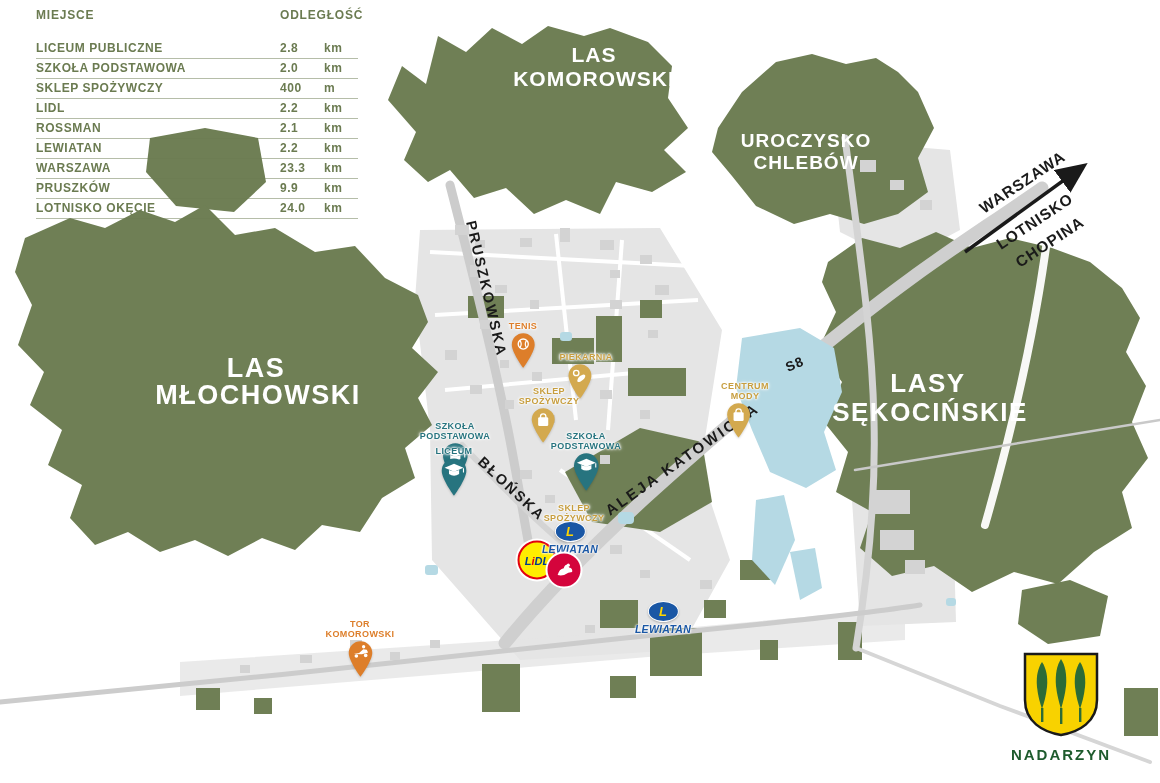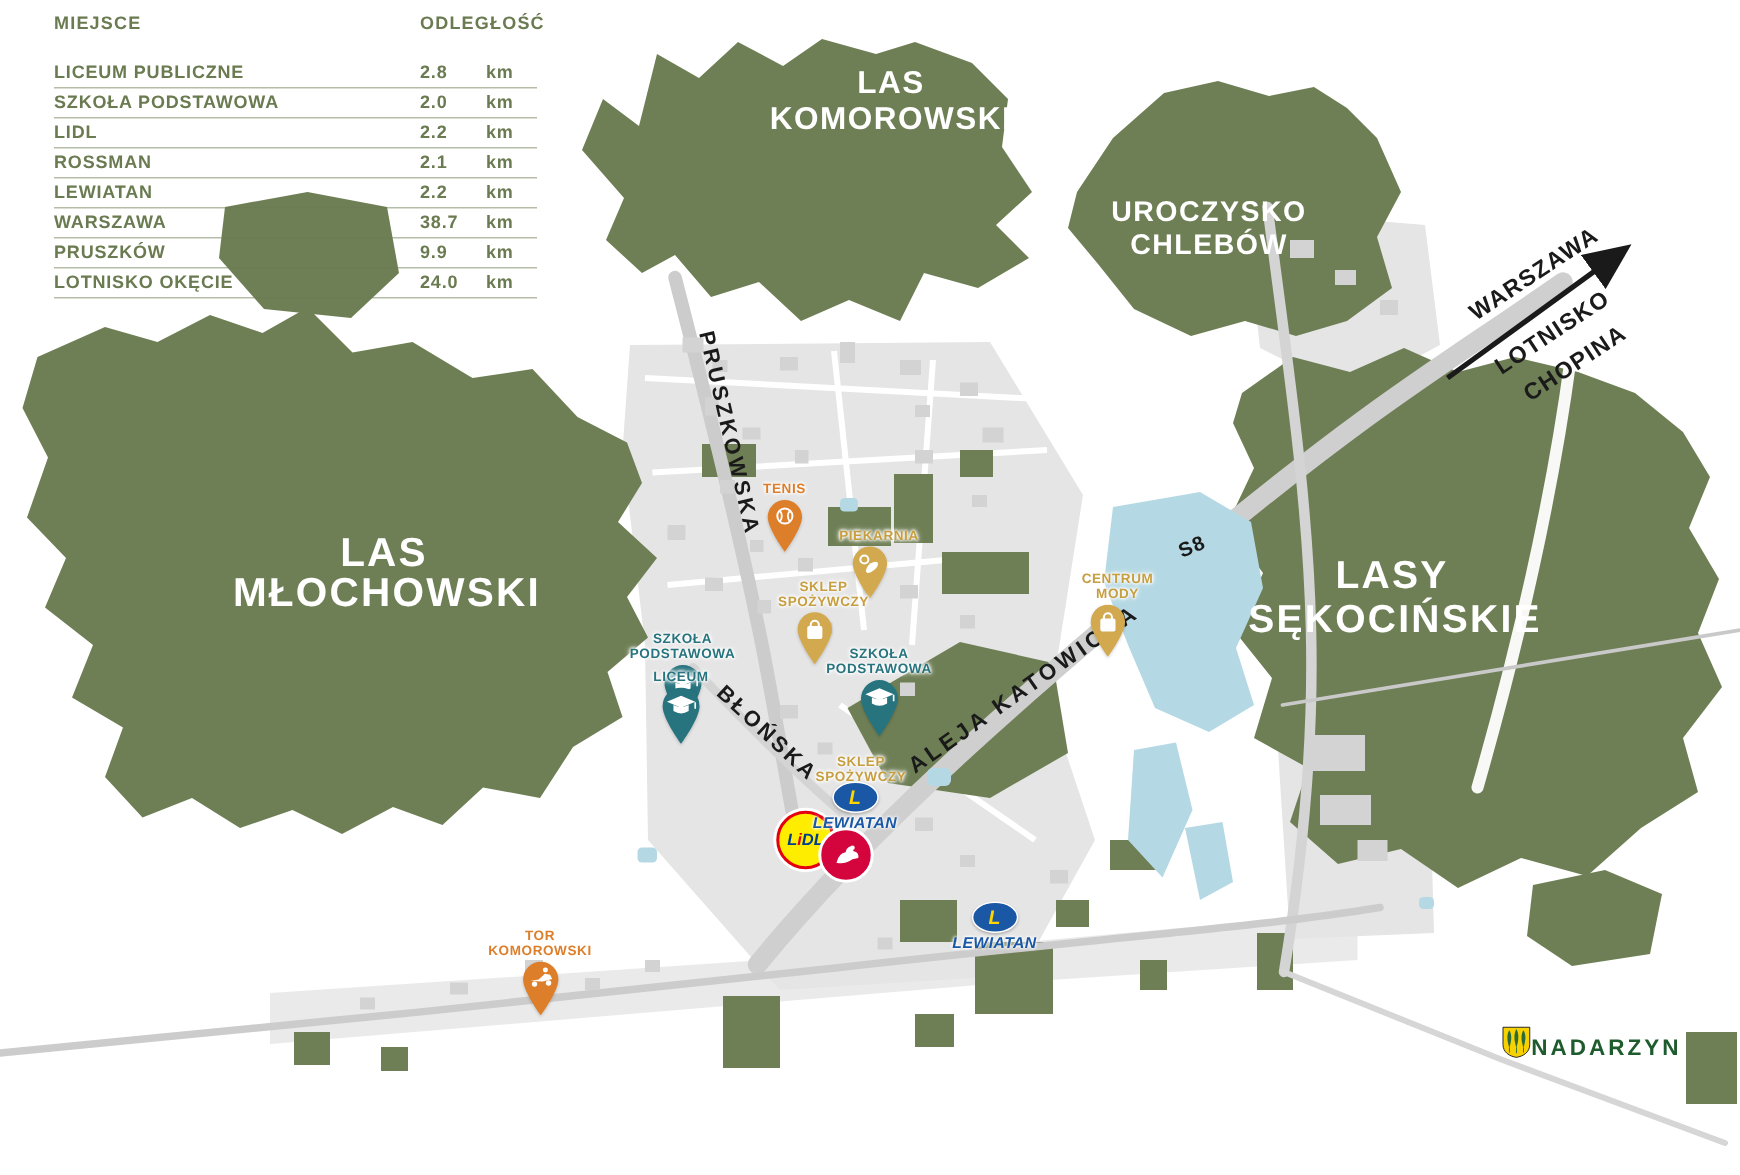--- a/index.html
+++ b/index.html
@@ -41,21 +41,21 @@
       color:#FFD500;font-weight:900;font-style:italic;font-size:13px;display:flex;align-items:center;justify-content:center;
       box-shadow:0 1px 2px rgba(0,0,0,.25);}
   .lew-name{font-style:italic;font-weight:800;font-size:10.5px;color:#1A57A5;letter-spacing:.3px;margin-top:1px;
       text-shadow:0 0 2px #fff,0 0 2px #fff,0 0 3px #fff;}
 
   
   .forest-pin{position:absolute;left:504px;top:222px;z-index:35;filter:drop-shadow(0 2px 3px rgba(0,0,0,.2));}
 
   
   .crest{position:absolute;left:1001px;top:650px;width:120px;z-index:40;
-         display:flex;flex-direction:row;align-items:center;}
+         display:flex;flex-direction:column;align-items:center;}
   .crest-name{margin-top:6px;font-size:15px;font-weight:700;letter-spacing:2px;color:#1E5B2D;}
 </style>
 </head>
 <body>
 
 <div class="stage">
 
   <svg id="basemap" width="1160" height="783" viewBox="0 0 1160 783">
     <defs>
       <marker id="arrowhead" markerWidth="9" markerHeight="8" refX="7" refY="4" orient="auto">
@@ -210,37 +210,42 @@
         <span class="c-place">LICEUM PUBLICZNE</span>
         <span class="c-val">2.8</span>
         <span class="c-unit">km</span>
       </div>
     <div class="dt-row">
         <span class="c-place">SZKOŁA PODSTAWOWA</span>
         <span class="c-val">2.0</span>
         <span class="c-unit">km</span>
       </div>
     <div class="dt-row">
+        <span class="c-place">SKLEP SPOŻYWCZY</span>
+        <span class="c-val">400</span>
+        <span class="c-unit">m</span>
+      </div>
+    <div class="dt-row">
         <span class="c-place">LIDL</span>
         <span class="c-val">2.2</span>
         <span class="c-unit">km</span>
       </div>
     <div class="dt-row">
         <span class="c-place">ROSSMAN</span>
         <span class="c-val">2.1</span>
         <span class="c-unit">km</span>
       </div>
     <div class="dt-row">
         <span class="c-place">LEWIATAN</span>
         <span class="c-val">2.2</span>
         <span class="c-unit">km</span>
       </div>
     <div class="dt-row">
         <span class="c-place">WARSZAWA</span>
-        <span class="c-val">38.7</span>
+        <span class="c-val">23.3</span>
         <span class="c-unit">km</span>
       </div>
     <div class="dt-row">
         <span class="c-place">PRUSZKÓW</span>
         <span class="c-val">9.9</span>
         <span class="c-unit">km</span>
       </div>
     <div class="dt-row">
         <span class="c-place">LOTNISKO OKĘCIE</span>
         <span class="c-val">24.0</span>

